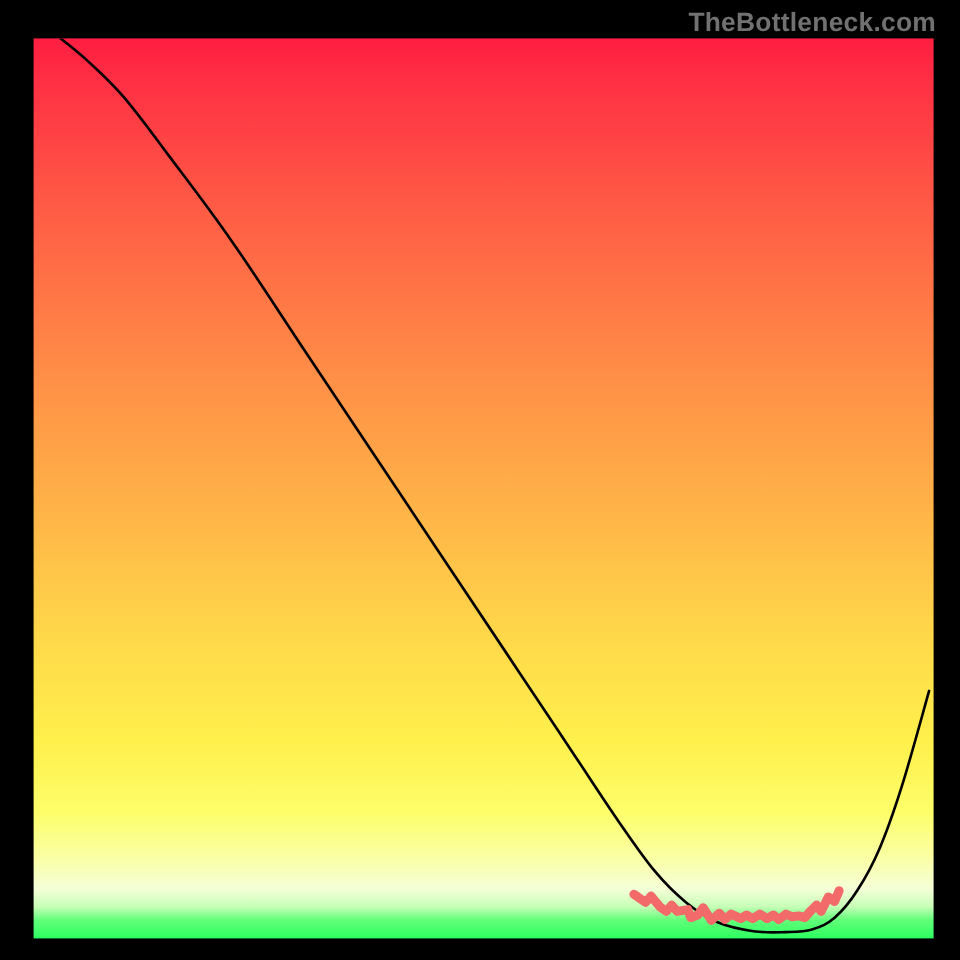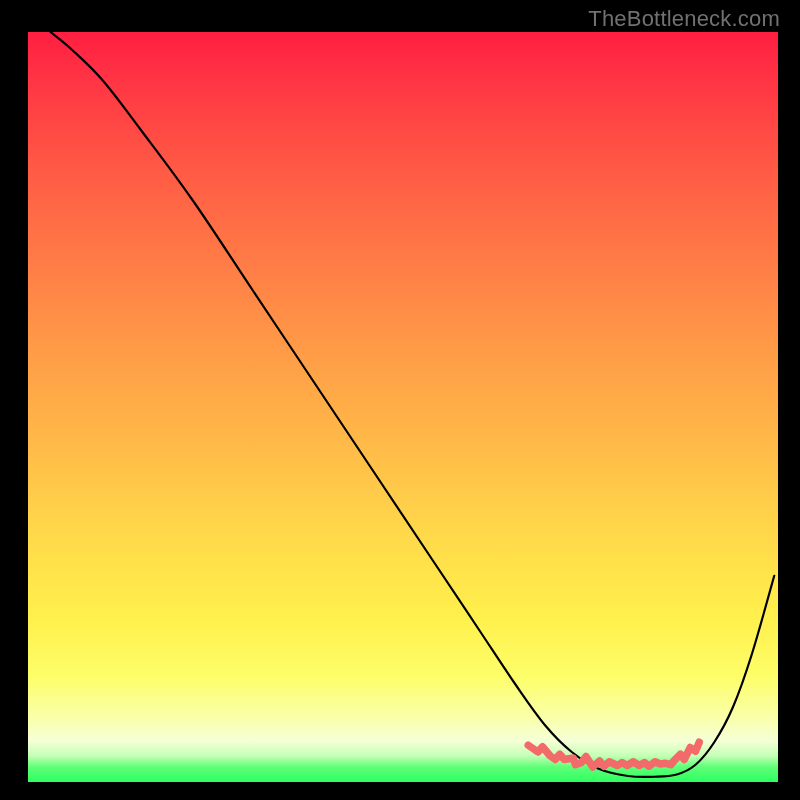--- a/index.html
+++ b/index.html
@@ -6,21 +6,21 @@
   html, body { width: 800px; height: 800px; background: #000; overflow: hidden; }
   .stage { position: relative; width: 800px; height: 800px; background: #000; }
 
   
   .watermark {
     position: absolute;
     top: 6px;
     right: 20px;
     font-family: Arial, Helvetica, sans-serif;
     font-size: 22px;
-    font-weight: 400;
+    font-weight: 700;
     color: #717171;
     letter-spacing: 0.2px;
   }
 
   
   .panel {
     position: absolute;
     left: 28px;
     top: 32px;
     width: 750px;

